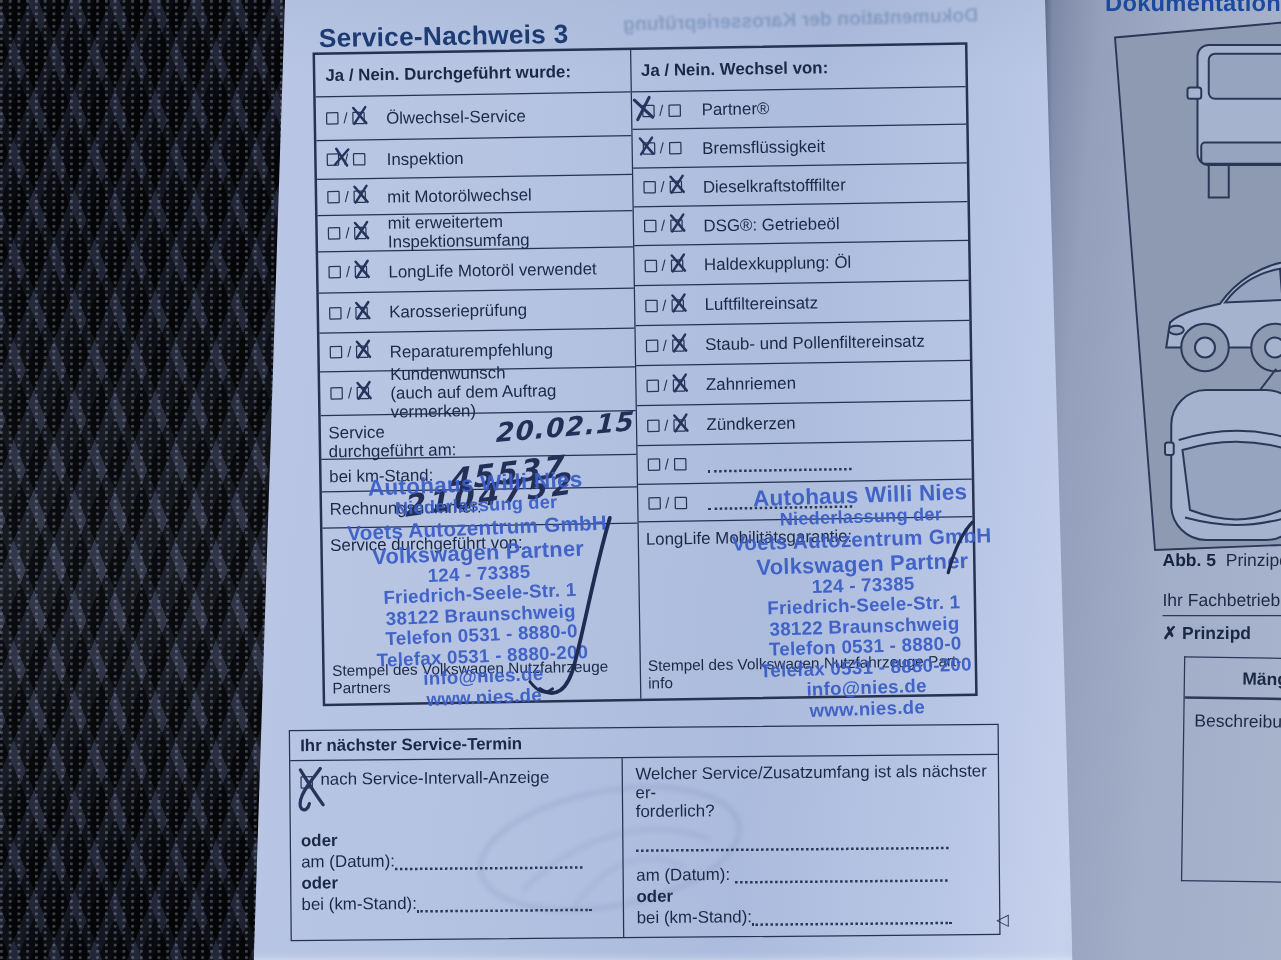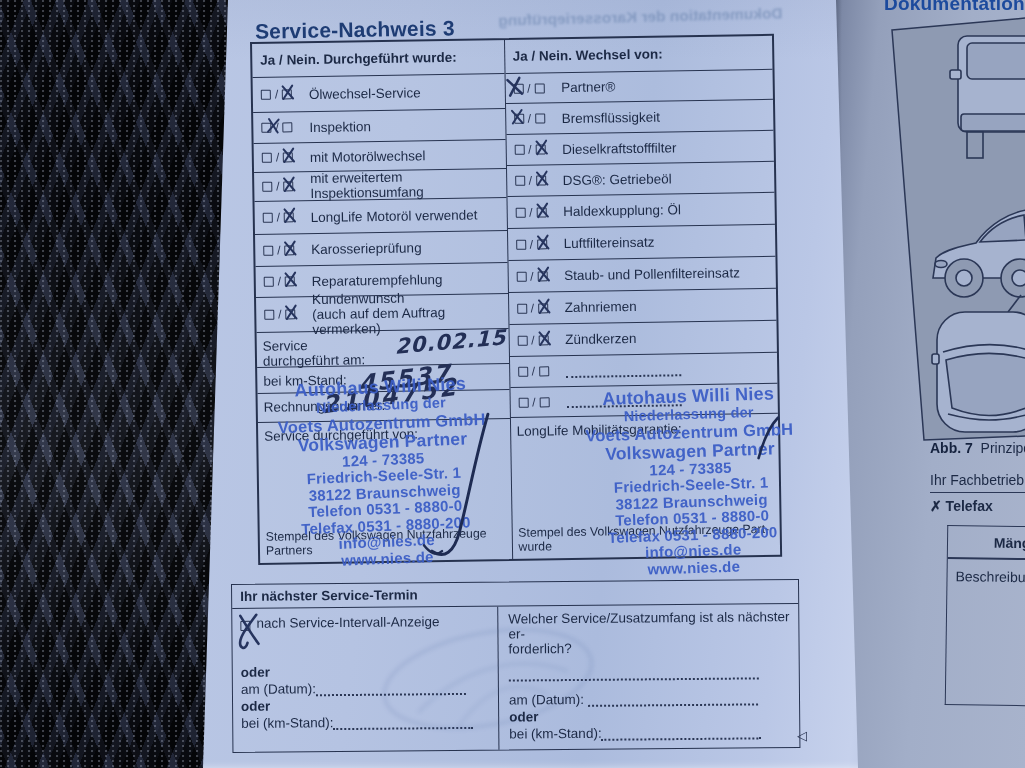--- a/index.html
+++ b/index.html
@@ -141,24 +141,24 @@
         <line x1="168" y1="302" x2="181" y2="285"></line>
         <rect x="97" y="302" width="104" height="120" rx="28"></rect>
         <path d="M103,342 C135,332 165,332 195,342" fill="none"></path>
         <path d="M106,350 C135,341 163,341 192,350 L186,398 C160,408 138,408 112,398 Z" fill="#97a4c0"></path>
         <path d="M108,404 C138,412 160,412 190,404" fill="none"></path>
         <rect x="92" y="344" width="7" height="10" rx="2"></rect>
       </g>
     </svg>
 
     <div class="rp-fig">
-      <b>Abb. 7</b>&nbsp;&nbsp;<span>Prinzipd</span>
+      <b>Abb. 5</b>&nbsp;&nbsp;<span>Prinzipd</span>
     </div>
     <div class="rp-fach">Ihr Fachbetrieb</div>
-    <div class="rp-kratzer">✗ Telefax</div>
+    <div class="rp-kratzer">✗ Prinzipd</div>
     <div class="rp-maengel">
       <div class="mh">Mängel</div>
       <div class="mb">Beschreibung</div>
     </div>
   </div>
 
   <div class="page-main">
 
     <div class="ghost-top">Dokumentation der Karosserieprüfung</div>
     <div class="title">Service-Nachweis 3</div>
@@ -359,21 +359,21 @@
           <span class="chk">
               <span class="bx"></span>
               <span class="sl">/</span>
               <span class="bx"></span>
             </span>
           <span class="dotline" style="width:115px;margin-left:14px"></span>
         </div>
 
         <div class="bigcell" style="height:141px">
           <span class="cell-label">LongLife Mobilitätsgarantie:</span>
-          <span class="stempel-note"><span>Stempel des Volkswagen Nutzfahrzeuge Part-</span><br><span>wurde</span></span>
+          <span class="stempel-note"><span>Stempel des Volkswagen Nutzfahrzeuge Part-</span><br><span>info</span></span>
         </div>
       </div>
 
       <div class="stamp stampL">
         <div>Autohaus Willi Nies</div>
           <div>Niederlassung der</div>
         <div>Voets Autozentrum GmbH</div>
           <div>Volkswagen Partner</div>
         <div>124 - 73385</div>
           <div>Friedrich-Seele-Str. 1</div>

